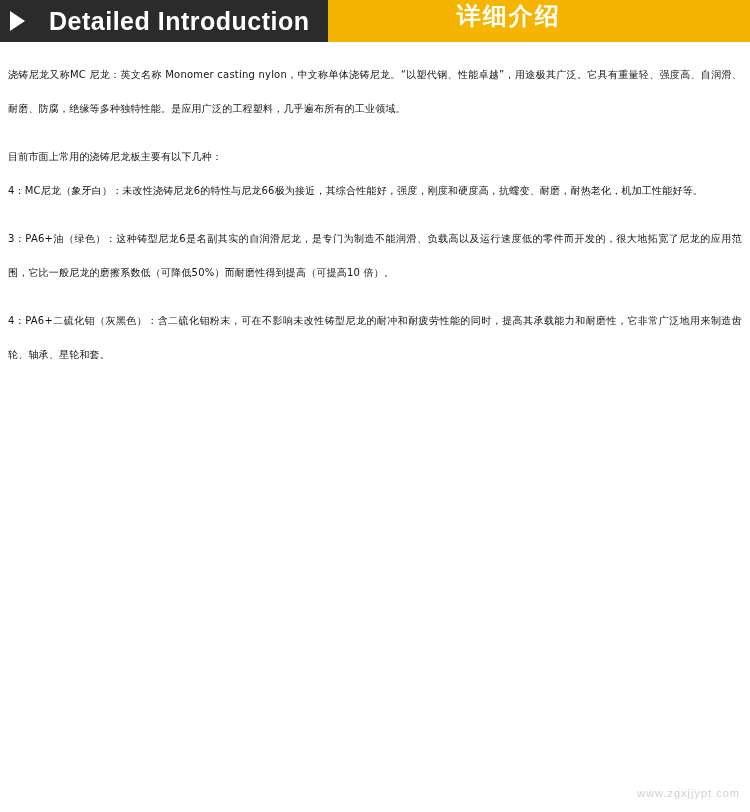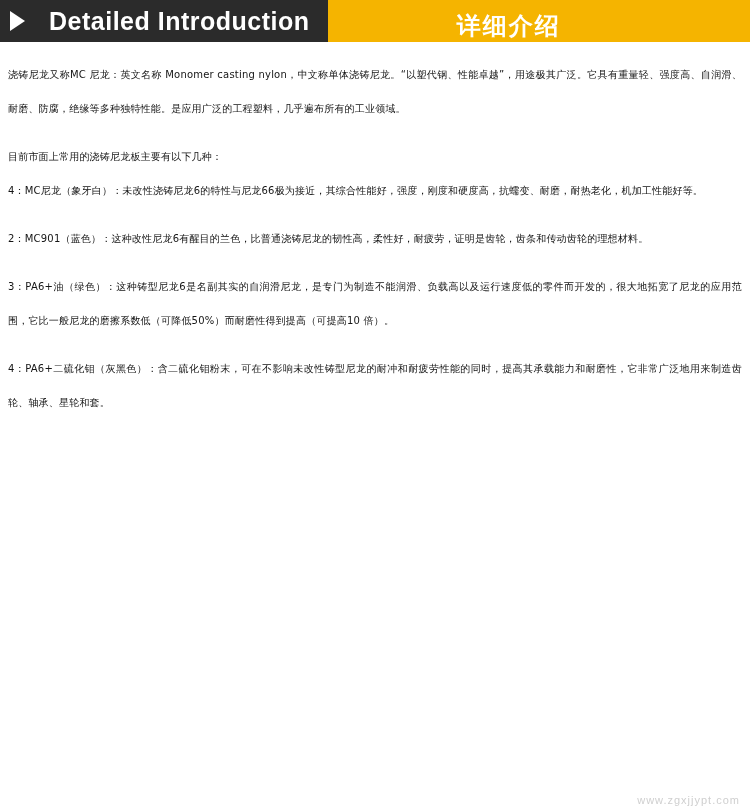--- a/index.html
+++ b/index.html
@@ -46,21 +46,21 @@
     font-size: 25px;
     font-weight: bold;
     letter-spacing: 0.5px;
     white-space: nowrap;
     font-family: "Liberation Sans", sans-serif;
   }
   .header-right {
     flex: 1 1 auto;
     background: #f5b400;
     display: flex;
-    align-items: flex-end;
+    align-items: flex-start;
     justify-content: center;
     height: 42px;
     box-sizing: border-box;
   }
   .header-title-cn {
     color: #ffffff;
     font-size: 24px;
     font-weight: bold;
     letter-spacing: 2px;
     font-family: "DejaVu Sans", sans-serif;
@@ -82,21 +82,21 @@
     letter-spacing: 0.2px;
   }
   .para.tight {
     margin-bottom: 0;
   }
 
   
   .watermark {
     position: absolute;
     right: 10px;
-    bottom: 6px;
+    bottom: 13px;
     color: #cfcfcf;
     font-size: 11px;
     letter-spacing: 1px;
     font-family: "Liberation Sans", sans-serif;
   }
 </style>
 </head>
 <body>
 
 <div class="header">
@@ -106,18 +106,17 @@
   </div>
   <div class="header-right">
     <span class="header-title-cn">详细介绍</span>
   </div>
 </div>
 
 <div class="content">
   <p class="para">浇铸尼龙又称MC 尼龙：英文名称 Monomer casting nylon，中文称单体浇铸尼龙。“以塑代钢、性能卓越”，用途极其广泛。它具有重量轻、强度高、自润滑、耐磨、防腐，绝缘等多种独特性能。是应用广泛的工程塑料，几乎遍布所有的工业领域。</p>
   <p class="para tight">目前市面上常用的浇铸尼龙板主要有以下几种：</p>
   <p class="para">4：MC尼龙（象牙白）：未改性浇铸尼龙6的特性与尼龙66极为接近，其综合性能好，强度，刚度和硬度高，抗蠕变、耐磨，耐热老化，机加工性能好等。</p>
-  <p class="para">2：MC901（蓝色）：这种改性尼龙6有醒目的兰色，比普通浇铸尼龙的韧性高，柔性好，耐疲劳，证明是齿轮，齿条和传动齿轮的理想材料。</p>
   <p class="para">3：PA6+油（绿色）：这种铸型尼龙6是名副其实的自润滑尼龙，是专门为制造不能润滑、负载高以及运行速度低的零件而开发的，很大地拓宽了尼龙的应用范围，它比一般尼龙的磨擦系数低（可降低50%）而耐磨性得到提高（可提高10 倍）。</p>
   <p class="para">4：PA6+二硫化钼（灰黑色）：含二硫化钼粉末，可在不影响未改性铸型尼龙的耐冲和耐疲劳性能的同时，提高其承载能力和耐磨性，它非常广泛地用来制造齿轮、轴承、星轮和套。</p>
 </div>
 
 <div class="watermark">www.zgxjjypt.com</div>
 
 </body></html>

